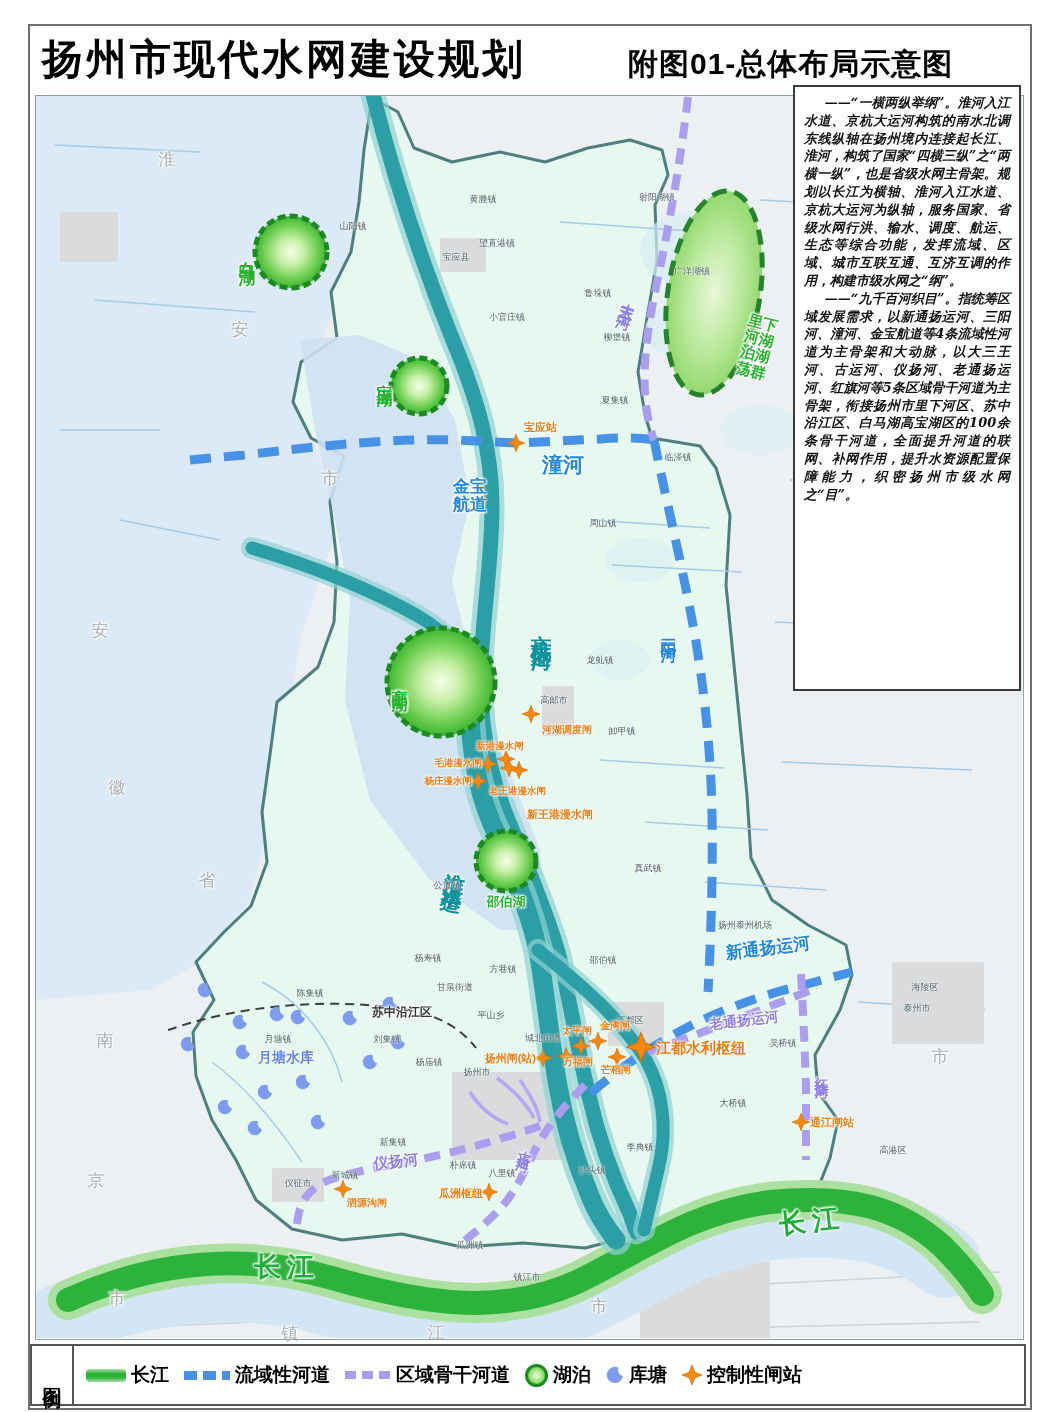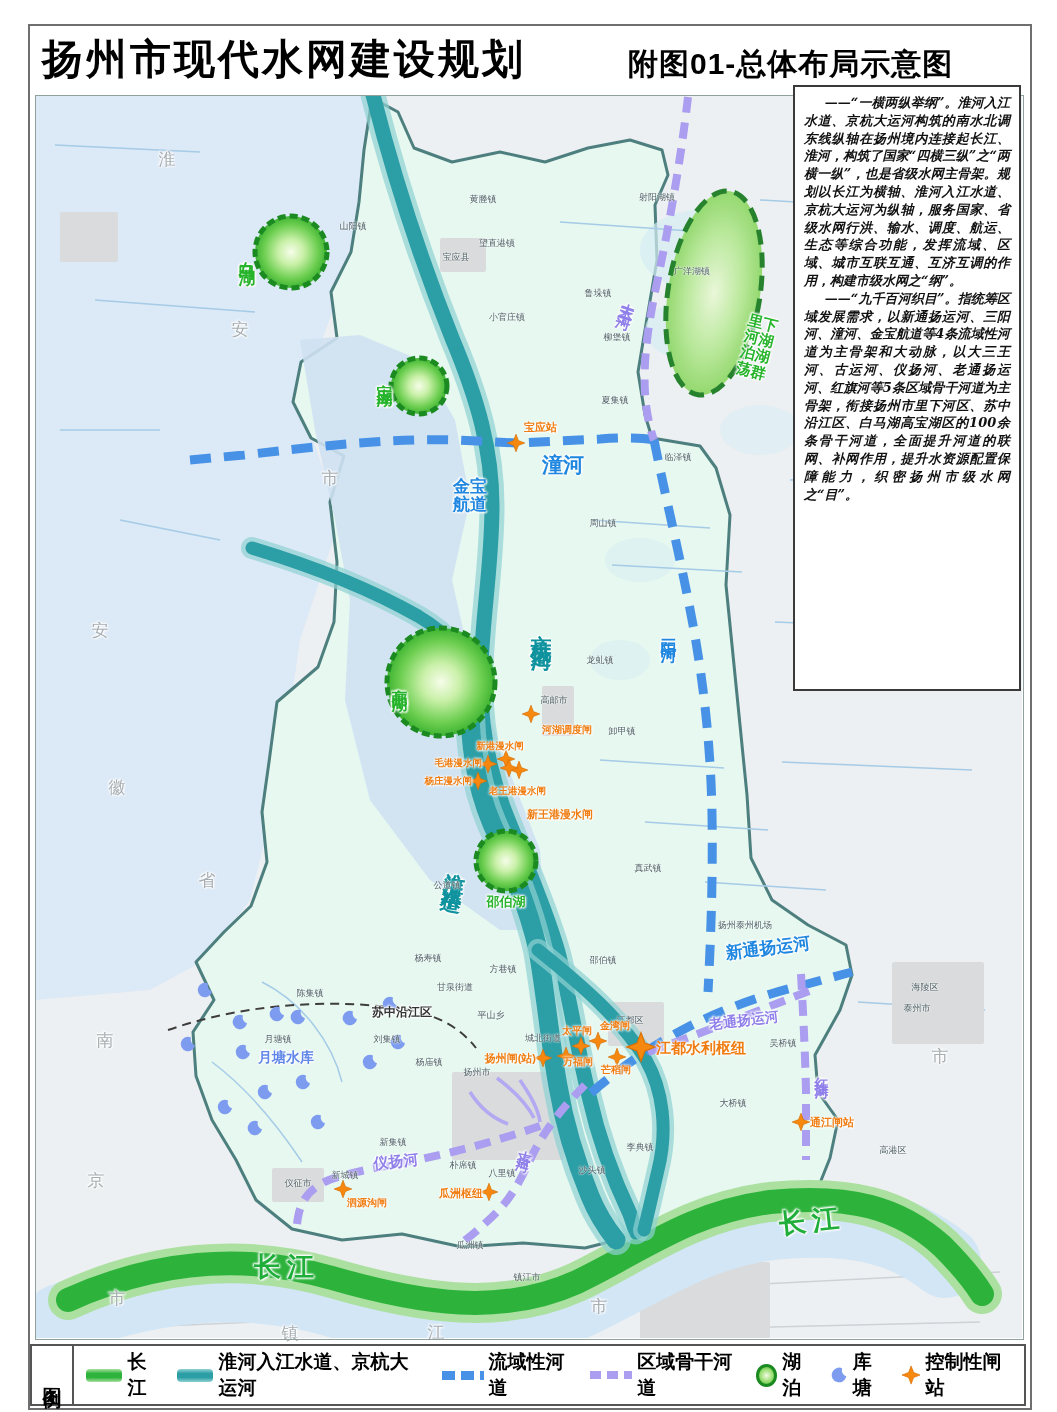--- a/index.html
+++ b/index.html
@@ -291,24 +291,20 @@
   </div>
 
   <div class="legend">
     <div class="legend-title">图例</div>
     <div class="legend-items">
       <div class="li">
         <span class="sw sw-yz"></span>
         <span>长江</span>
       </div>
       <div class="li">
-        <span class="sw sw-wt"></span>
-        <span>淮河入江水道、京杭大运河</span>
-      </div>
-      <div class="li">
         <span class="sw sw-bd"></span>
         <span>流域性河道</span>
       </div>
       <div class="li">
         <span class="sw sw-pd"></span>
         <span>区域骨干河道</span>
       </div>
       <div class="li">
         <span class="sw sw-lake"></span>
         <span>湖泊</span>

